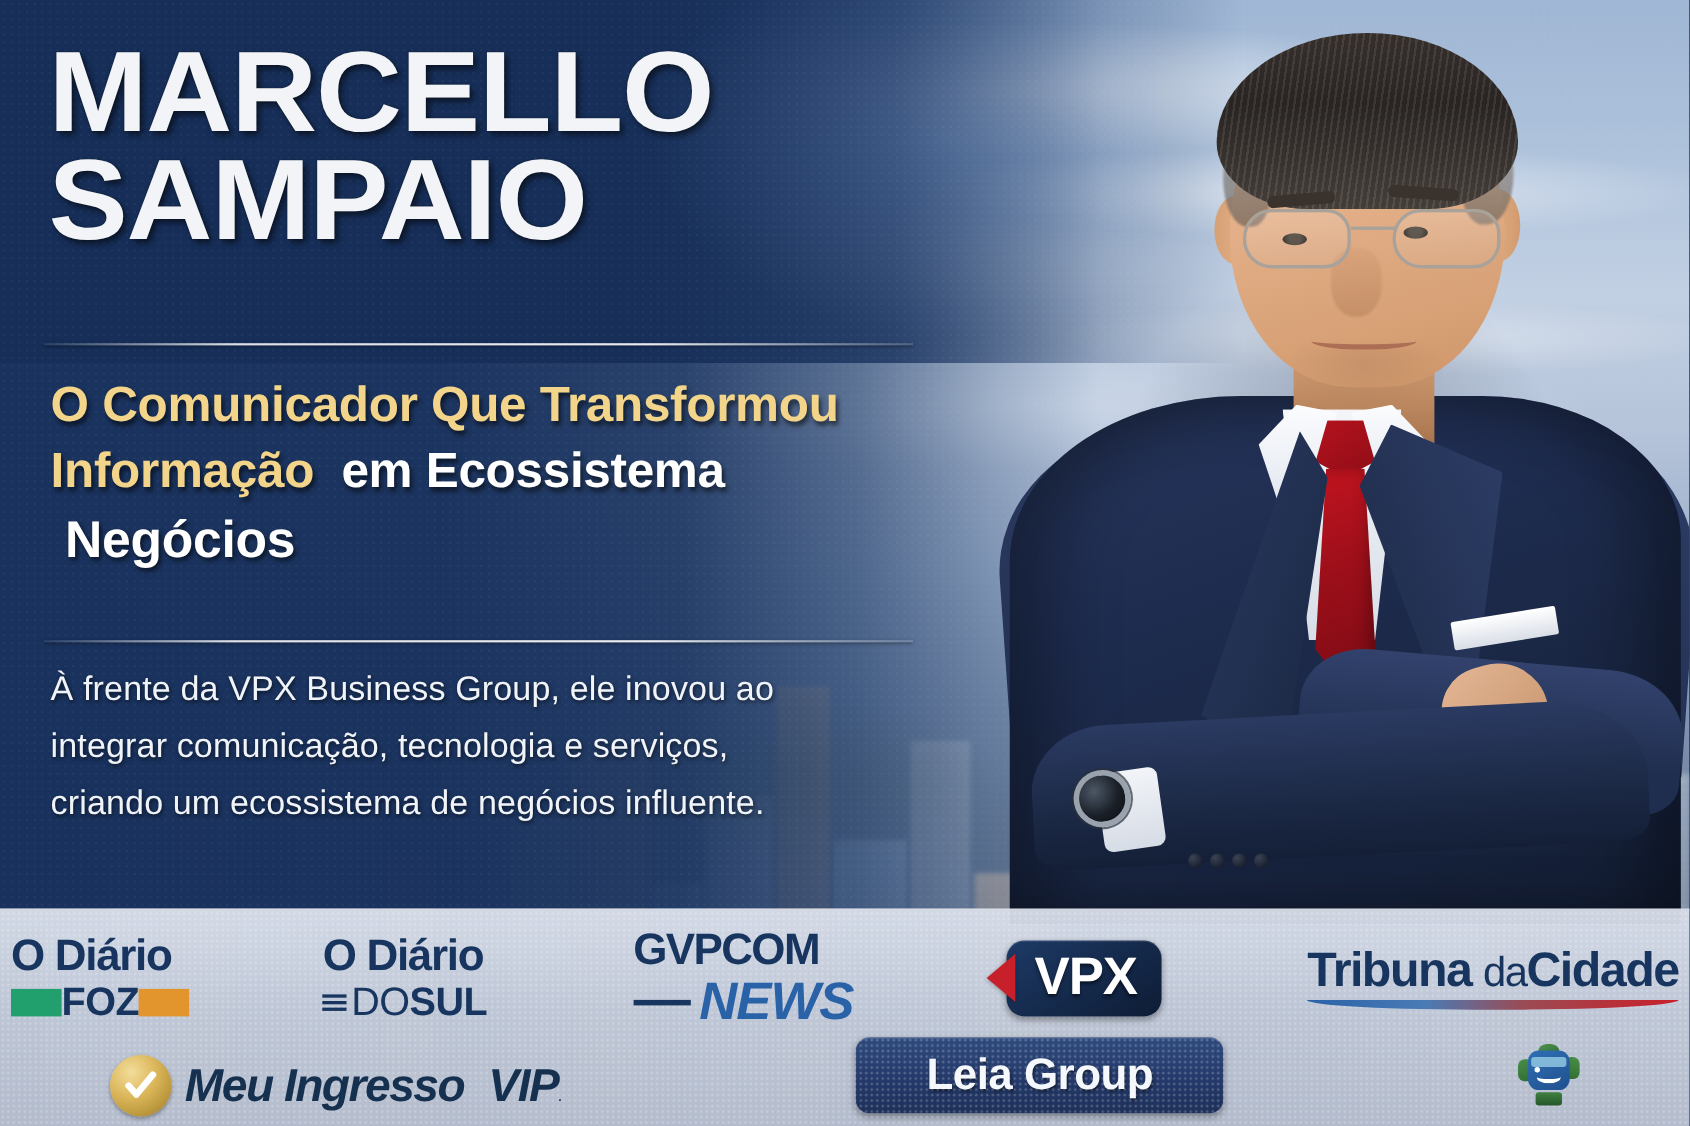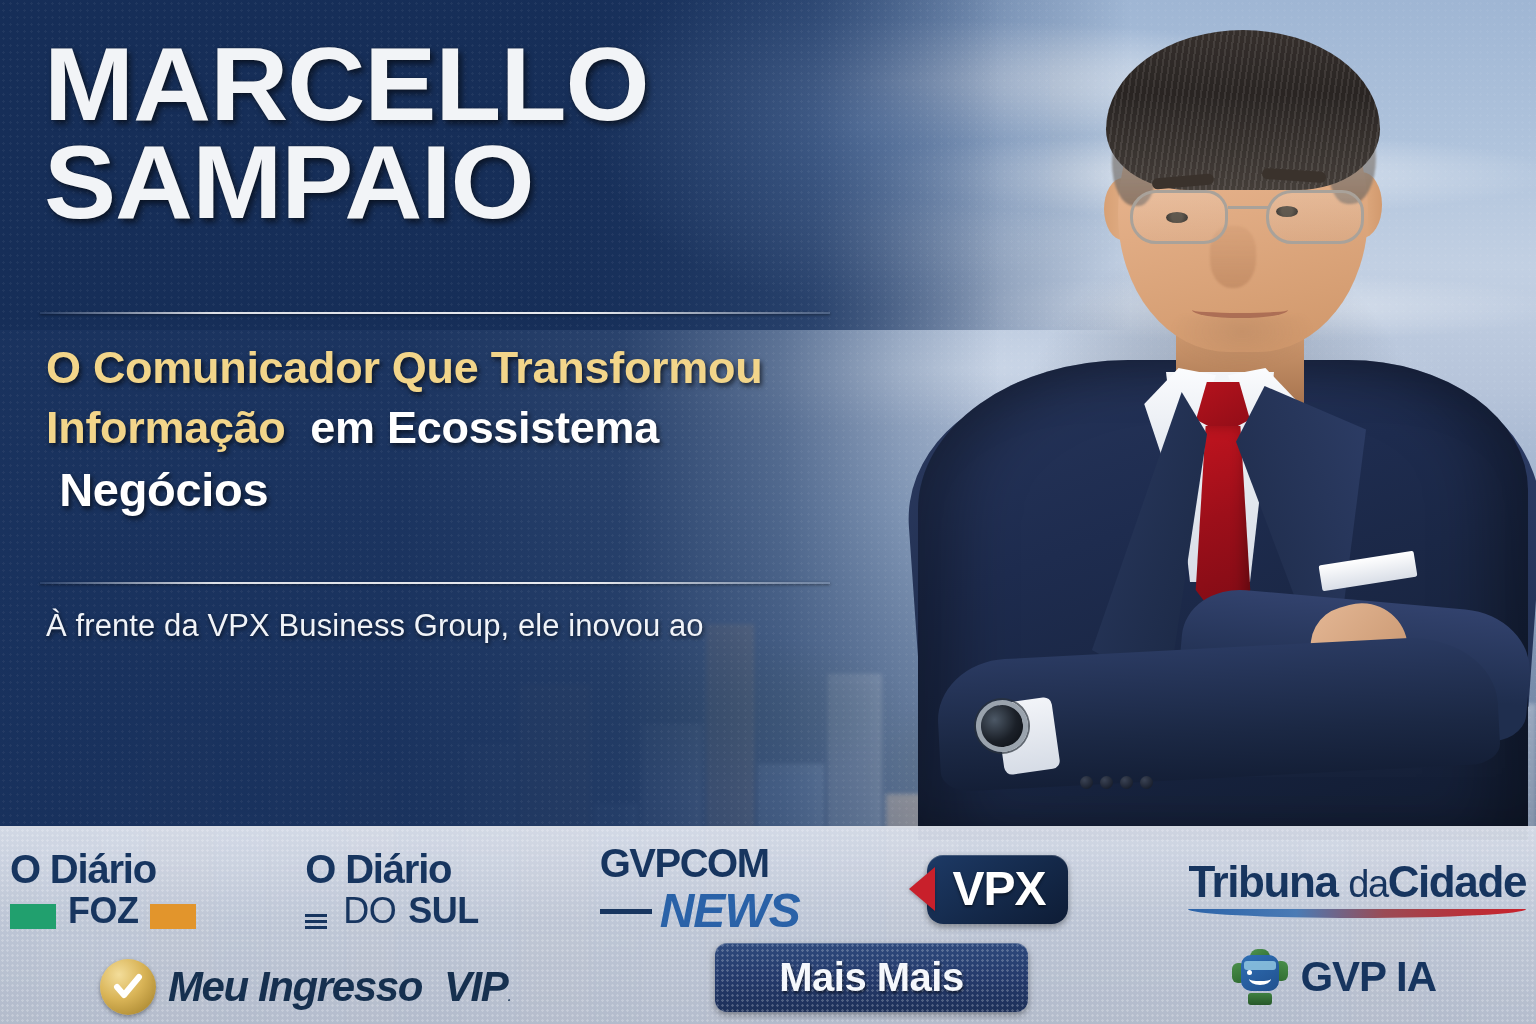--- a/index.html
+++ b/index.html
@@ -346,21 +346,21 @@
   .frow.r2 { top: 112px; height: 74px; padding: 0 100px; justify-content: space-between; }
 
   .logo { display: flex; align-items: center; position: relative; z-index: 2; }
 
   
   .diario { display: flex; flex-direction: column; line-height: 1; }
   .diario-top {
     font-family: "Liberation Sans", sans-serif; font-weight: 700;
     font-size: 40px; color: #17355f; letter-spacing: -1.2px;
   }
-  .diario-bot { display: flex; align-items: flex-end; gap: 12px; margin-top: 4px; }
+  .diario-bot { display: flex; align-items: center; gap: 0; margin-top: 4px; }
   .sw { width: 46px; height: 25px; display:block; }
   .sw.green { background: #21a06e; }
   .sw.orange { background: #e2952c; }
   .diario-word {
     font-family: "Liberation Sans", sans-serif; font-weight: 700;
     font-size: 36px; color: #17355f; letter-spacing: -.5px;
   }
   .hamb { display:flex; flex-direction:column; gap:3px; margin-right:4px; }
   .hamb i { display:block; width:22px; height:3px; background:#17355f; }
 
@@ -553,20 +553,22 @@
       </span>
       <span class="ln ln3">
         <span class="white" style="margin-left: 0.28em;">Negócios</span>
       </span>
     </div>
 
     <div class="divider two"></div>
 
     <p class="paragraph">
       <span class="ln">À frente da VPX Business Group, ele inovou ao</span>
+      <span class="ln">integrar comunicação, tecnologia e serviços,</span>
+      <span class="ln">criando um ecossistema de negócios influente.</span>
     </p>
   </div>
 
   <div class="footer">
 
     <div class="frow r1">
 
       <div class="logo">
         <div class="diario">
           <span class="diario-top">O Diário</span>
@@ -629,31 +631,30 @@
             <path d="M6 17 L13 25 L28 7" fill="none" stroke="#ffffff" stroke-width="6" stroke-linecap="round" stroke-linejoin="round"></path>
           </svg>
         </span>
         <span class="mivip-txt">
           <span class="m">Meu Ingresso</span>
           <span class="b" style="margin-left: 0.28em;">VIP</span><span class="mivip-dot">.</span>
         </span>
       </div>
 
       <div class="leia">
-        <span class="leia-txt">Mais Mais</span>
+        <span class="leia-txt">Leia Group</span>
       </div>
 
       <div class="logo">
         <span class="mascot">
           <i class="armL"></i>
             <i class="armR"></i>
             <i class="head-top"></i>
           <i class="legs"></i>
             <i class="body"></i>
             <i class="visor"></i>
           <i class="eye-d"></i>
             <i class="smile"></i>
         </span>
-        <span class="gvp-label">GVP IA</span>
       </div>
     </div>
   </div>
 </div>
 
 </body></html>

